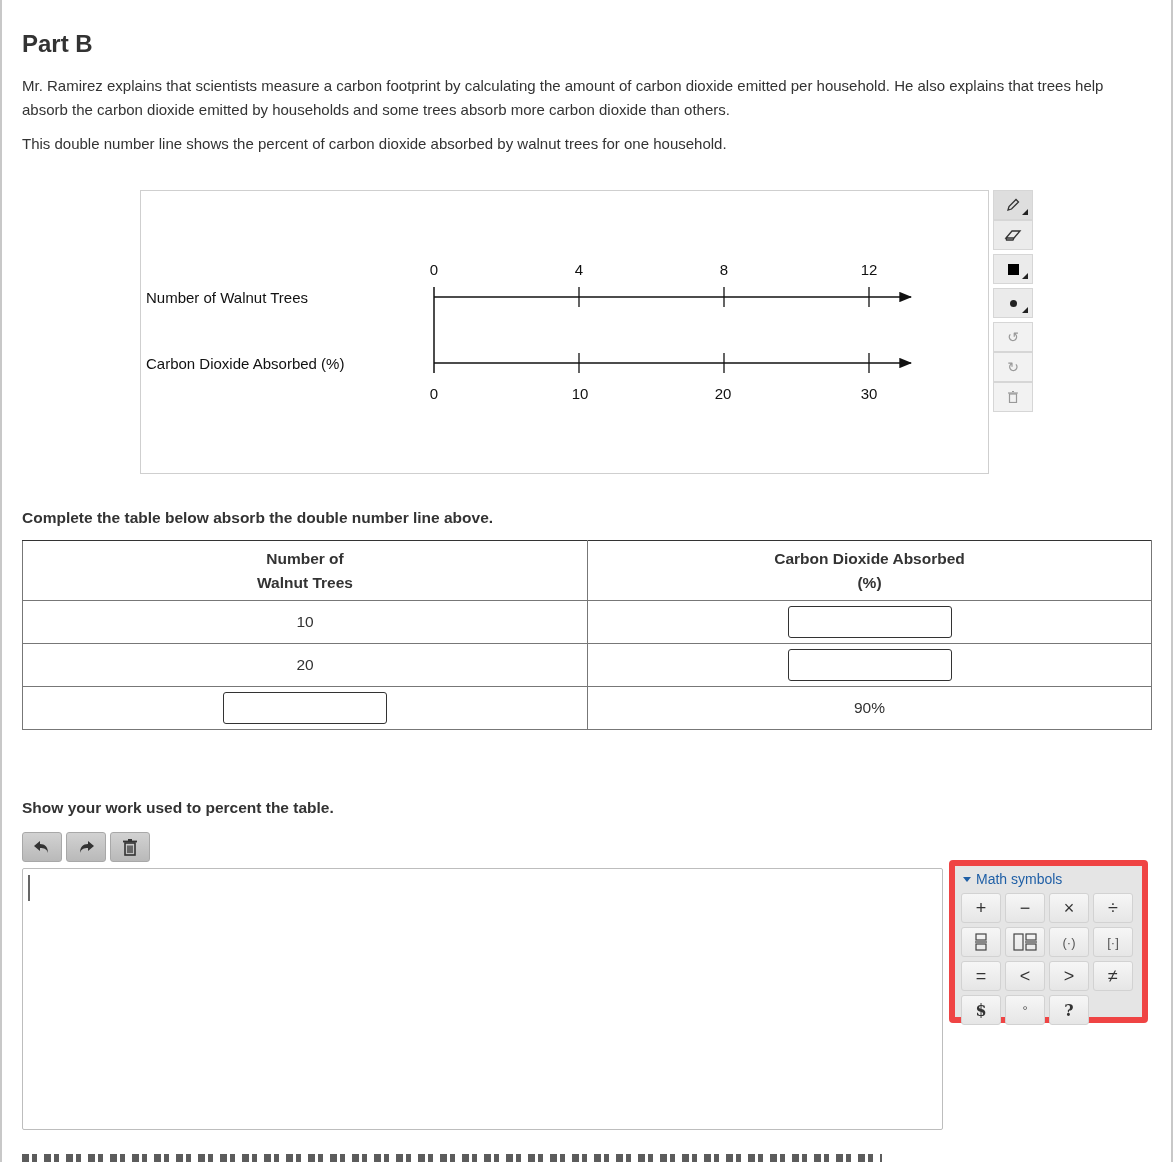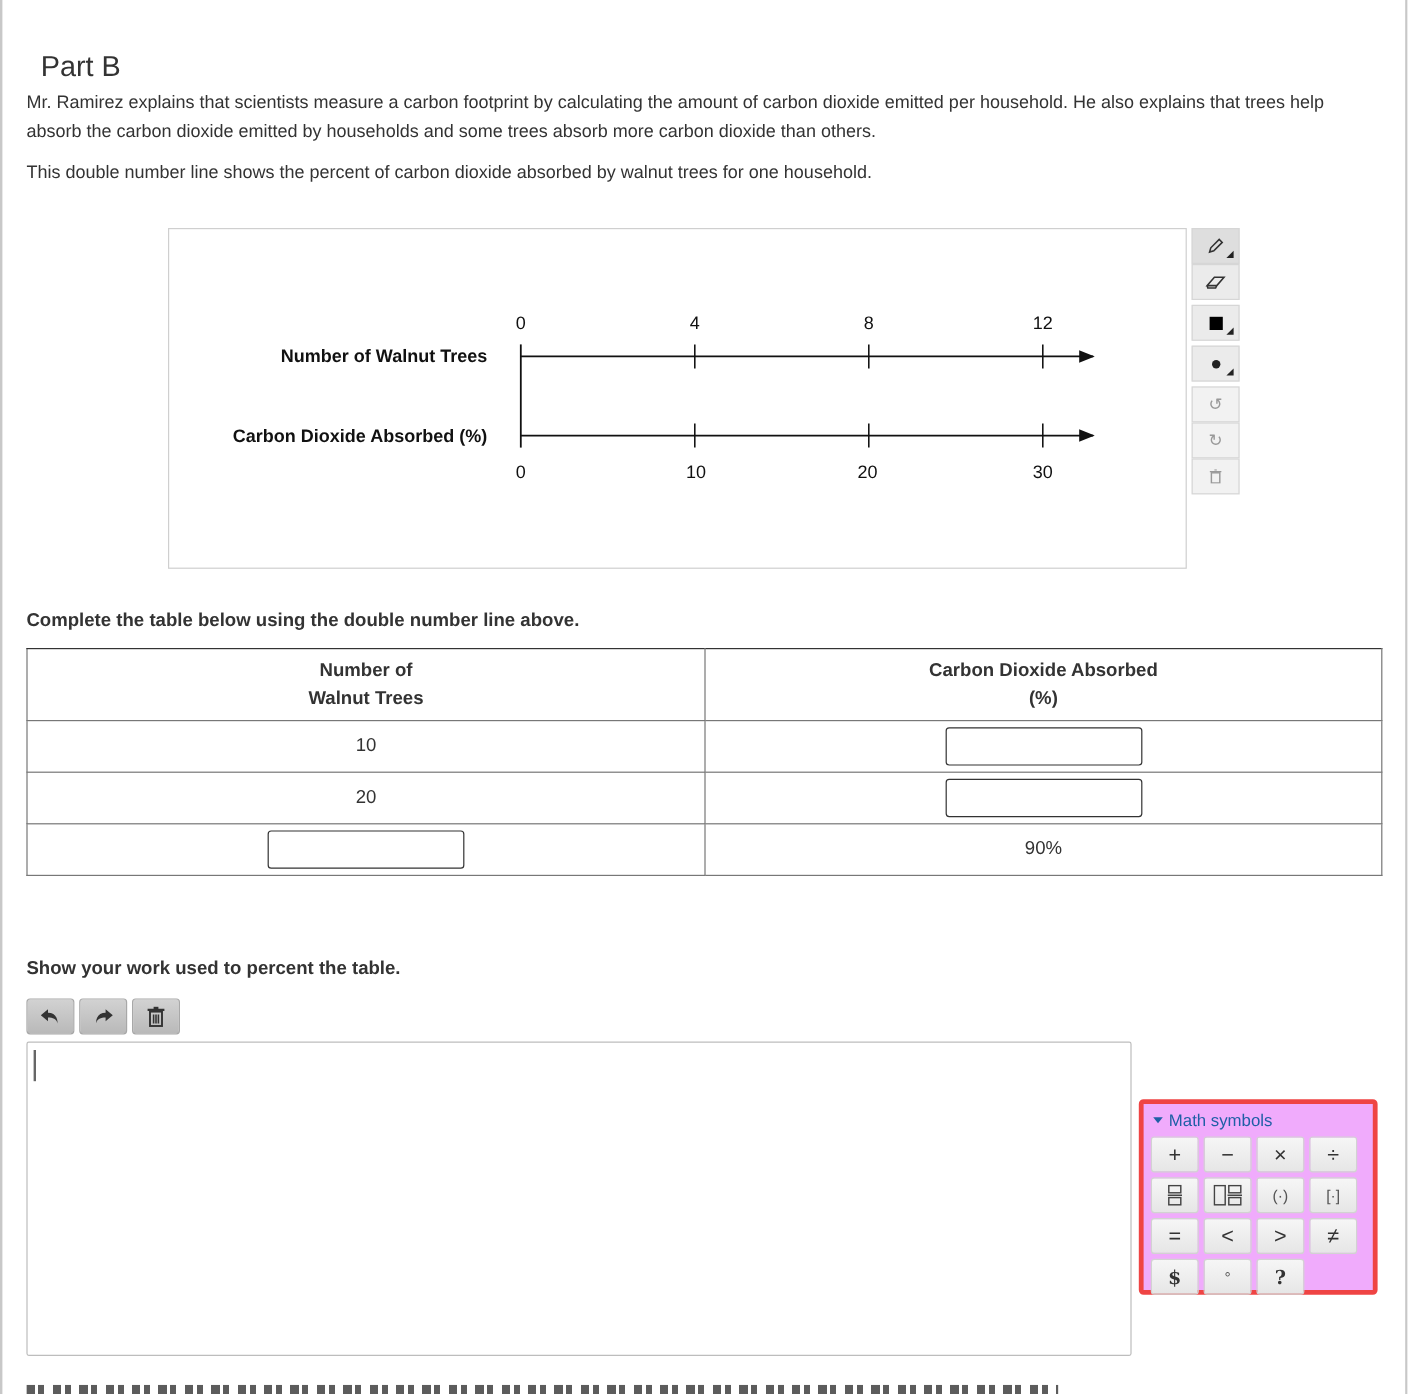--- a/index.html
+++ b/index.html
@@ -4,29 +4,29 @@
 <style>
   * { box-sizing: border-box; }
   html, body { margin: 0; padding: 0; background: #ffffff; }
   body {
     width: 1173px; height: 1162px; overflow: hidden; position: relative;
     font-family: "Liberation Sans", sans-serif; color: #333333;
   }
   .frame-left { position: absolute; left: 0; top: 0; width: 2px; height: 1162px; background: #c8c8c8; }
   .frame-right { position: absolute; right: 0; top: 0; width: 2px; height: 1162px; background: #c8c8c8; }
 
-  .title { position: absolute; left: 22px; top: 30px; font-size: 24px; font-weight: normal; color: #333; margin: 12px; }
+  .title { position: absolute; left: 22px; top: 30px; font-size: 24px; font-weight: bold; color: #333; margin: 0; }
   .para { position: absolute; left: 22px; font-size: 15px; line-height: 24px; color: #333; margin: 0; width: 1110px; }
   .p1 { top: 74px; }
   .p2 { top: 132px; }
 
   
   .nl-box { position: absolute; left: 140px; top: 190px; width: 849px; height: 284px; border: 1px solid #cfcfcf; background: #fff; }
   .nl-svg { position: absolute; left: 0; top: 0; }
-  .nl-label { position: absolute; font-size: 15px; font-weight: bold; color: #111; text-align: right; width: 260px; }
+  .nl-label { position: absolute; font-size: 15px; font-weight: normal; color: #111; text-align: left; width: 260px; }
   .tick-label { position: absolute; font-size: 15px; color: #111; width: 40px; text-align: center; }
 
   
   .tools { position: absolute; left: 993px; top: 190px; width: 40px; }
   .tool { width: 40px; height: 30px; background: #ebebeb; border: 1px solid #d6d6d6; display: flex; align-items: center; justify-content: center; position: relative; font-size: 14px; color: #444; }
   .tool.active { background: #dedede; }
   .tool .corner { position: absolute; right: 4px; bottom: 4px; width: 0; height: 0; border-left: 6px solid transparent; border-bottom: 6px solid #222; }
   .tool-gap { height: 4px; }
   .tool.faded { color: #999; background: #f2f2f2; }
 
@@ -41,21 +41,21 @@
   table.data { border: 1px solid #333; }
   .cell-input { width: 164px; height: 32px; border: 1px solid #333; border-radius: 3px; background: #fff; display: inline-block; vertical-align: middle; }
 
   
   .etb { position: absolute; left: 22px; top: 832px; display: flex; gap: 4px; }
   .ebtn { width: 40px; height: 30px; background: linear-gradient(#d2d2d2, #b9b9b9); border: 1px solid #a8a8a8; border-radius: 3px; display: flex; align-items: center; justify-content: center; }
   .editor { position: absolute; left: 22px; top: 868px; width: 921px; height: 262px; border: 1px solid #bdbdbd; border-radius: 2px; background: #fff; }
   .caret { position: absolute; left: 5px; top: 6px; width: 2px; height: 26px; background: #666; }
 
   
-  .math { position: absolute; left: 949px; top: 916px; width: 199px; height: 163px; border: 4px solid #ef4444; border-radius: 4px; background: #f0abfc; }
+  .math { position: absolute; left: 949px; top: 860px; width: 199px; height: 163px; border: 6px solid #ef4444; border-radius: 4px; background: #e5e5e5; }
   .math-head { position: absolute; left: 8px; top: 5px; font-size: 14px; color: #1f5fa6; display: flex; align-items: center; gap: 5px; }
   .math-head .tri { width: 0; height: 0; border-left: 4px solid transparent; border-right: 4px solid transparent; border-top: 5px solid #1f5fa6; }
   .mgrid { position: absolute; left: 6px; top: 27px; display: grid; grid-template-columns: repeat(4, 40px); grid-auto-rows: 30px; column-gap: 4px; row-gap: 4px; }
   .mbtn { background: linear-gradient(#f6f6f6, #e6e6e6); border: 1px solid #d2d2d2; border-radius: 3px; display: flex; align-items: center; justify-content: center; font-size: 18px; color: #333; }
   .mbtn.serif { font-family: "DejaVu Serif", serif; font-weight: bold; font-size: 16px; }
   .mbtn.small { font-size: 13px; color: #555; }
 
   .cut-text { position: absolute; left: 22px; top: 1154px; height: 8px; width: 860px; overflow: hidden; }
   .cut-text span { display: block; height: 20px; background: repeating-linear-gradient(90deg, #333 0 7px, transparent 7px 10px, #333 10px 15px, transparent 15px 22px); opacity: .8; }
 </style>
@@ -135,21 +135,21 @@
     </div>
   <div class="tool faded">
     <svg width="10" height="12" viewBox="0 0 10 12">
         <rect x="1.5" y="3" width="7" height="8.5" fill="none" stroke="#999" stroke-width="1.2"></rect>
         <line x1="0" y1="2" x2="10" y2="2" stroke="#999" stroke-width="1.2"></line>
         <line x1="4" y1="0.5" x2="6" y2="0.5" stroke="#999"></line>
       </svg>
   </div>
 </div>
 
-<p class="sub-heading" style="top:509px;">Complete the table below using the double number line above.</p>
+<p class="sub-heading" style="top:509px;">Complete the table below absorb the double number line above.</p>
 
 <table class="data">
   <tbody>
       <tr>
     <th style="width:565px;">
       <div>Number of</div>
       <div>Walnut Trees</div>
     </th>
     <th>
       <div>Carbon Dioxide Absorbed</div>

